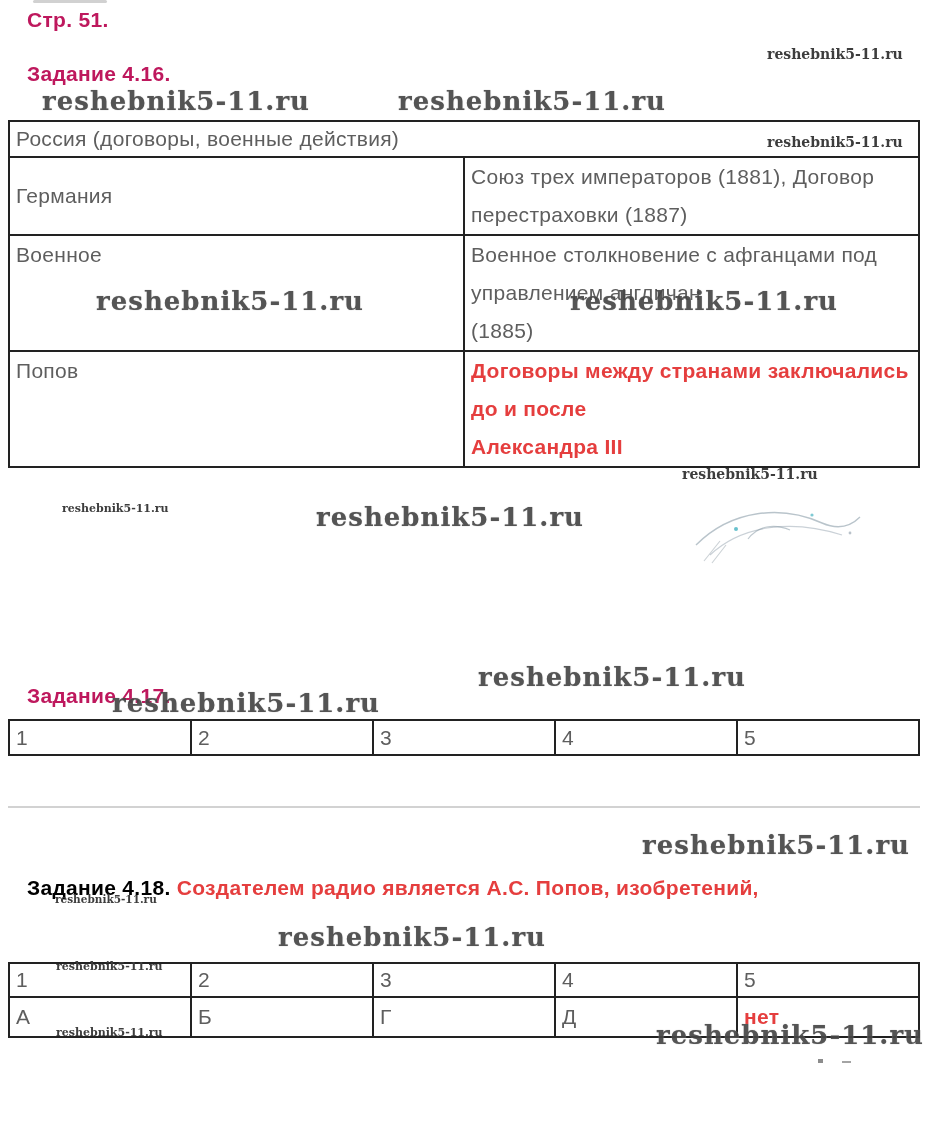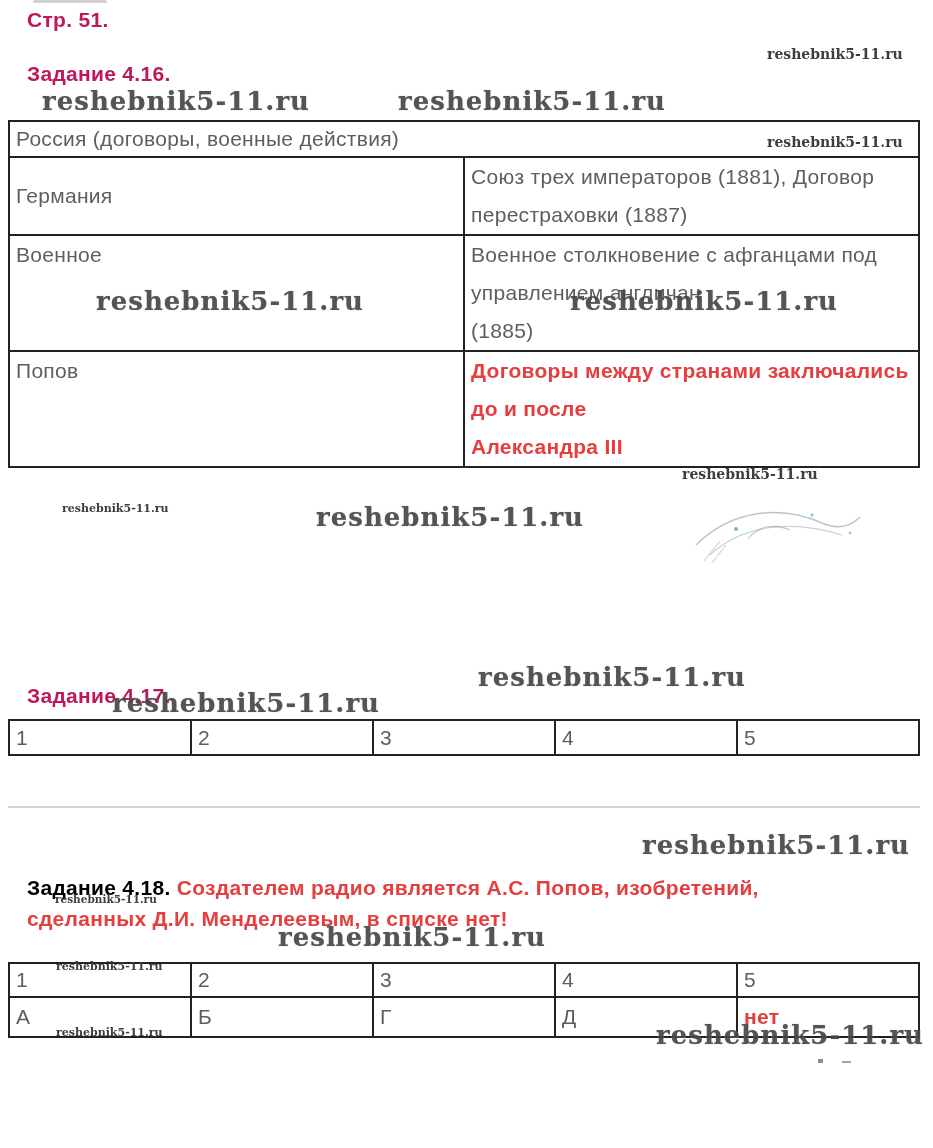--- a/index.html
+++ b/index.html
@@ -139,21 +139,20 @@
       <td>4</td>
       <td>5</td>
     </tr>
   </tbody>
     </table>
   <div class="line417"></div>
 
   <div class="note418">
     <span class="task">Задание 4.18.</span>
     <span class="red">Создателем радио является А.С. Попов, изобретений,</span>
-    <div class="red">сделанных Д.И. Менделеевым, в списке нет!</div>
   </div>
 
   <table class="t3">
     <tbody>
         <tr class="hrow">
       <td>1</td>
       <td>2</td>
       <td>3</td>
       <td>4</td>
       <td>5</td>

